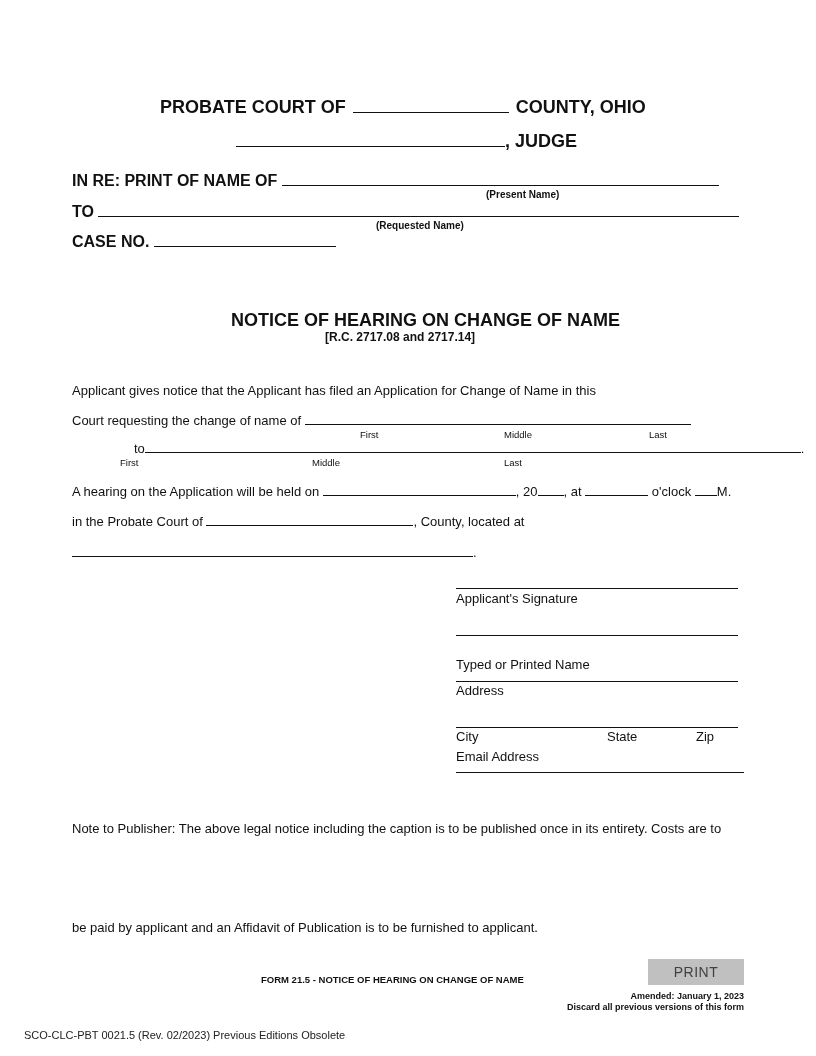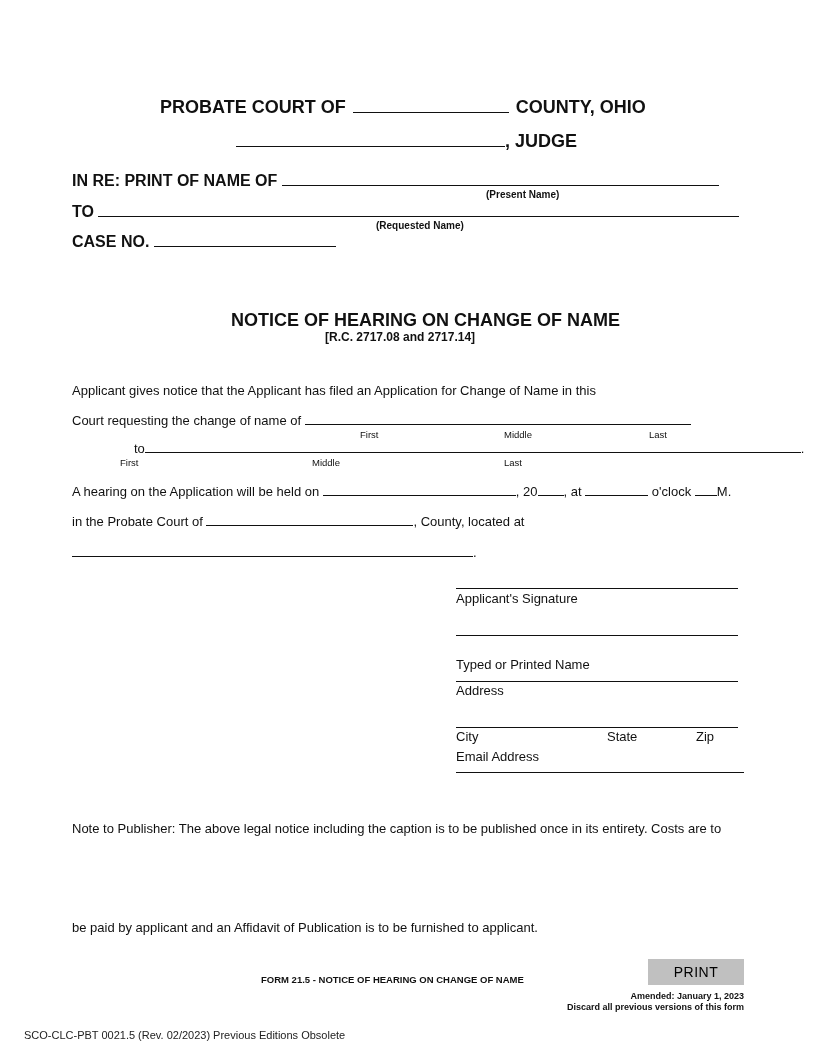--- a/index.html
+++ b/index.html
@@ -8,21 +8,21 @@
     .abs { position: absolute; white-space: nowrap; }
     .bold { font-weight: bold; }
     .line { display: inline-block; border-bottom: 1.3px solid #111; vertical-align: baseline; height: 1px; }
     .thin { border-bottom-width: 1px; }
     .cap { font-size: 18px; font-weight: bold; }
     .body-text { font-size: 13px; }
     .tiny { font-size: 9.5px; text-align: right; }
     .sig-line { position: absolute; height: 0; border-top: 1px solid #111; }
     .sig-label { position: absolute; font-size: 13px; white-space: nowrap; }
     .print-btn { position: absolute; left: 648px; top: 959px; width: 96px; height: 26px; background: #c0c0c0; border: none;
-                 font-family: "Liberation Sans", sans-serif; font-size: 14px; color: #000000; letter-spacing: 0.5px; cursor: pointer; }
+                 font-family: "Liberation Sans", sans-serif; font-size: 14px; color: #404040; letter-spacing: 0.5px; cursor: pointer; }
   </style>
 </head>
 <body>
 
 <div class="abs cap" style="left:160px; top:97px;">
   <span>PROBATE COURT OF</span>
   <span class="line" style="width:156px; margin:0 2px;"></span>
   <span>COUNTY, OHIO</span>
 </div>
 

